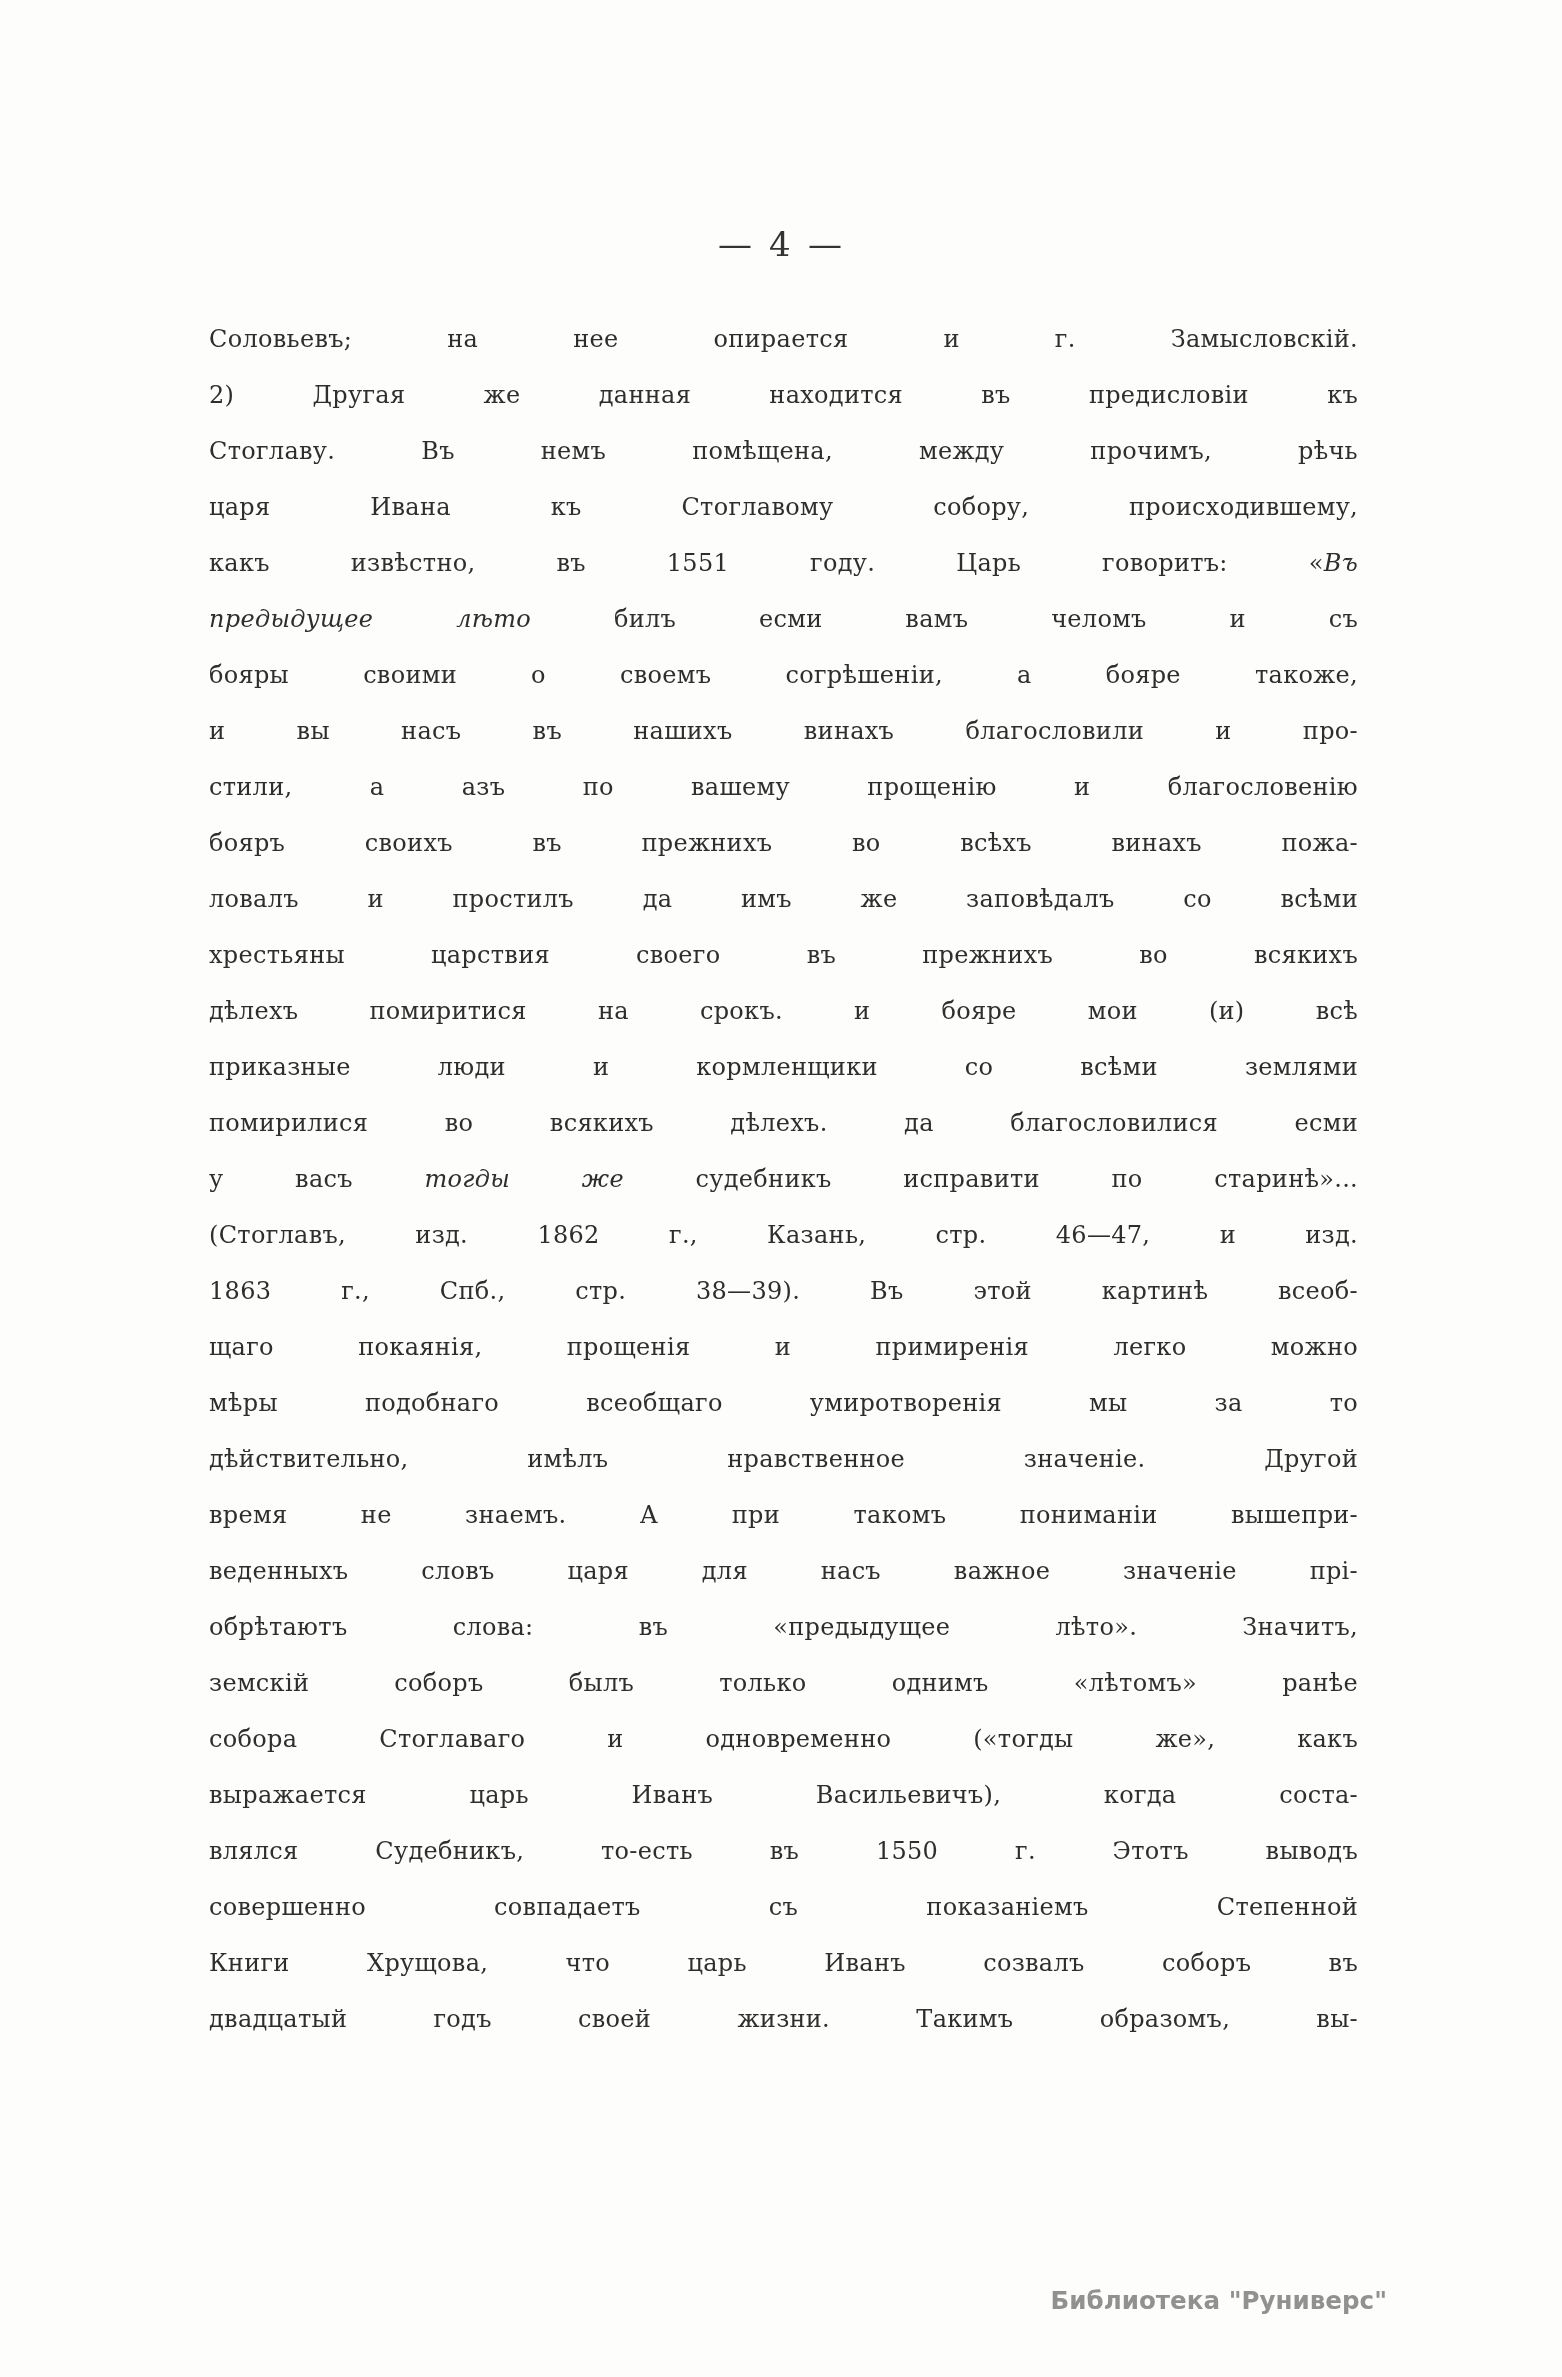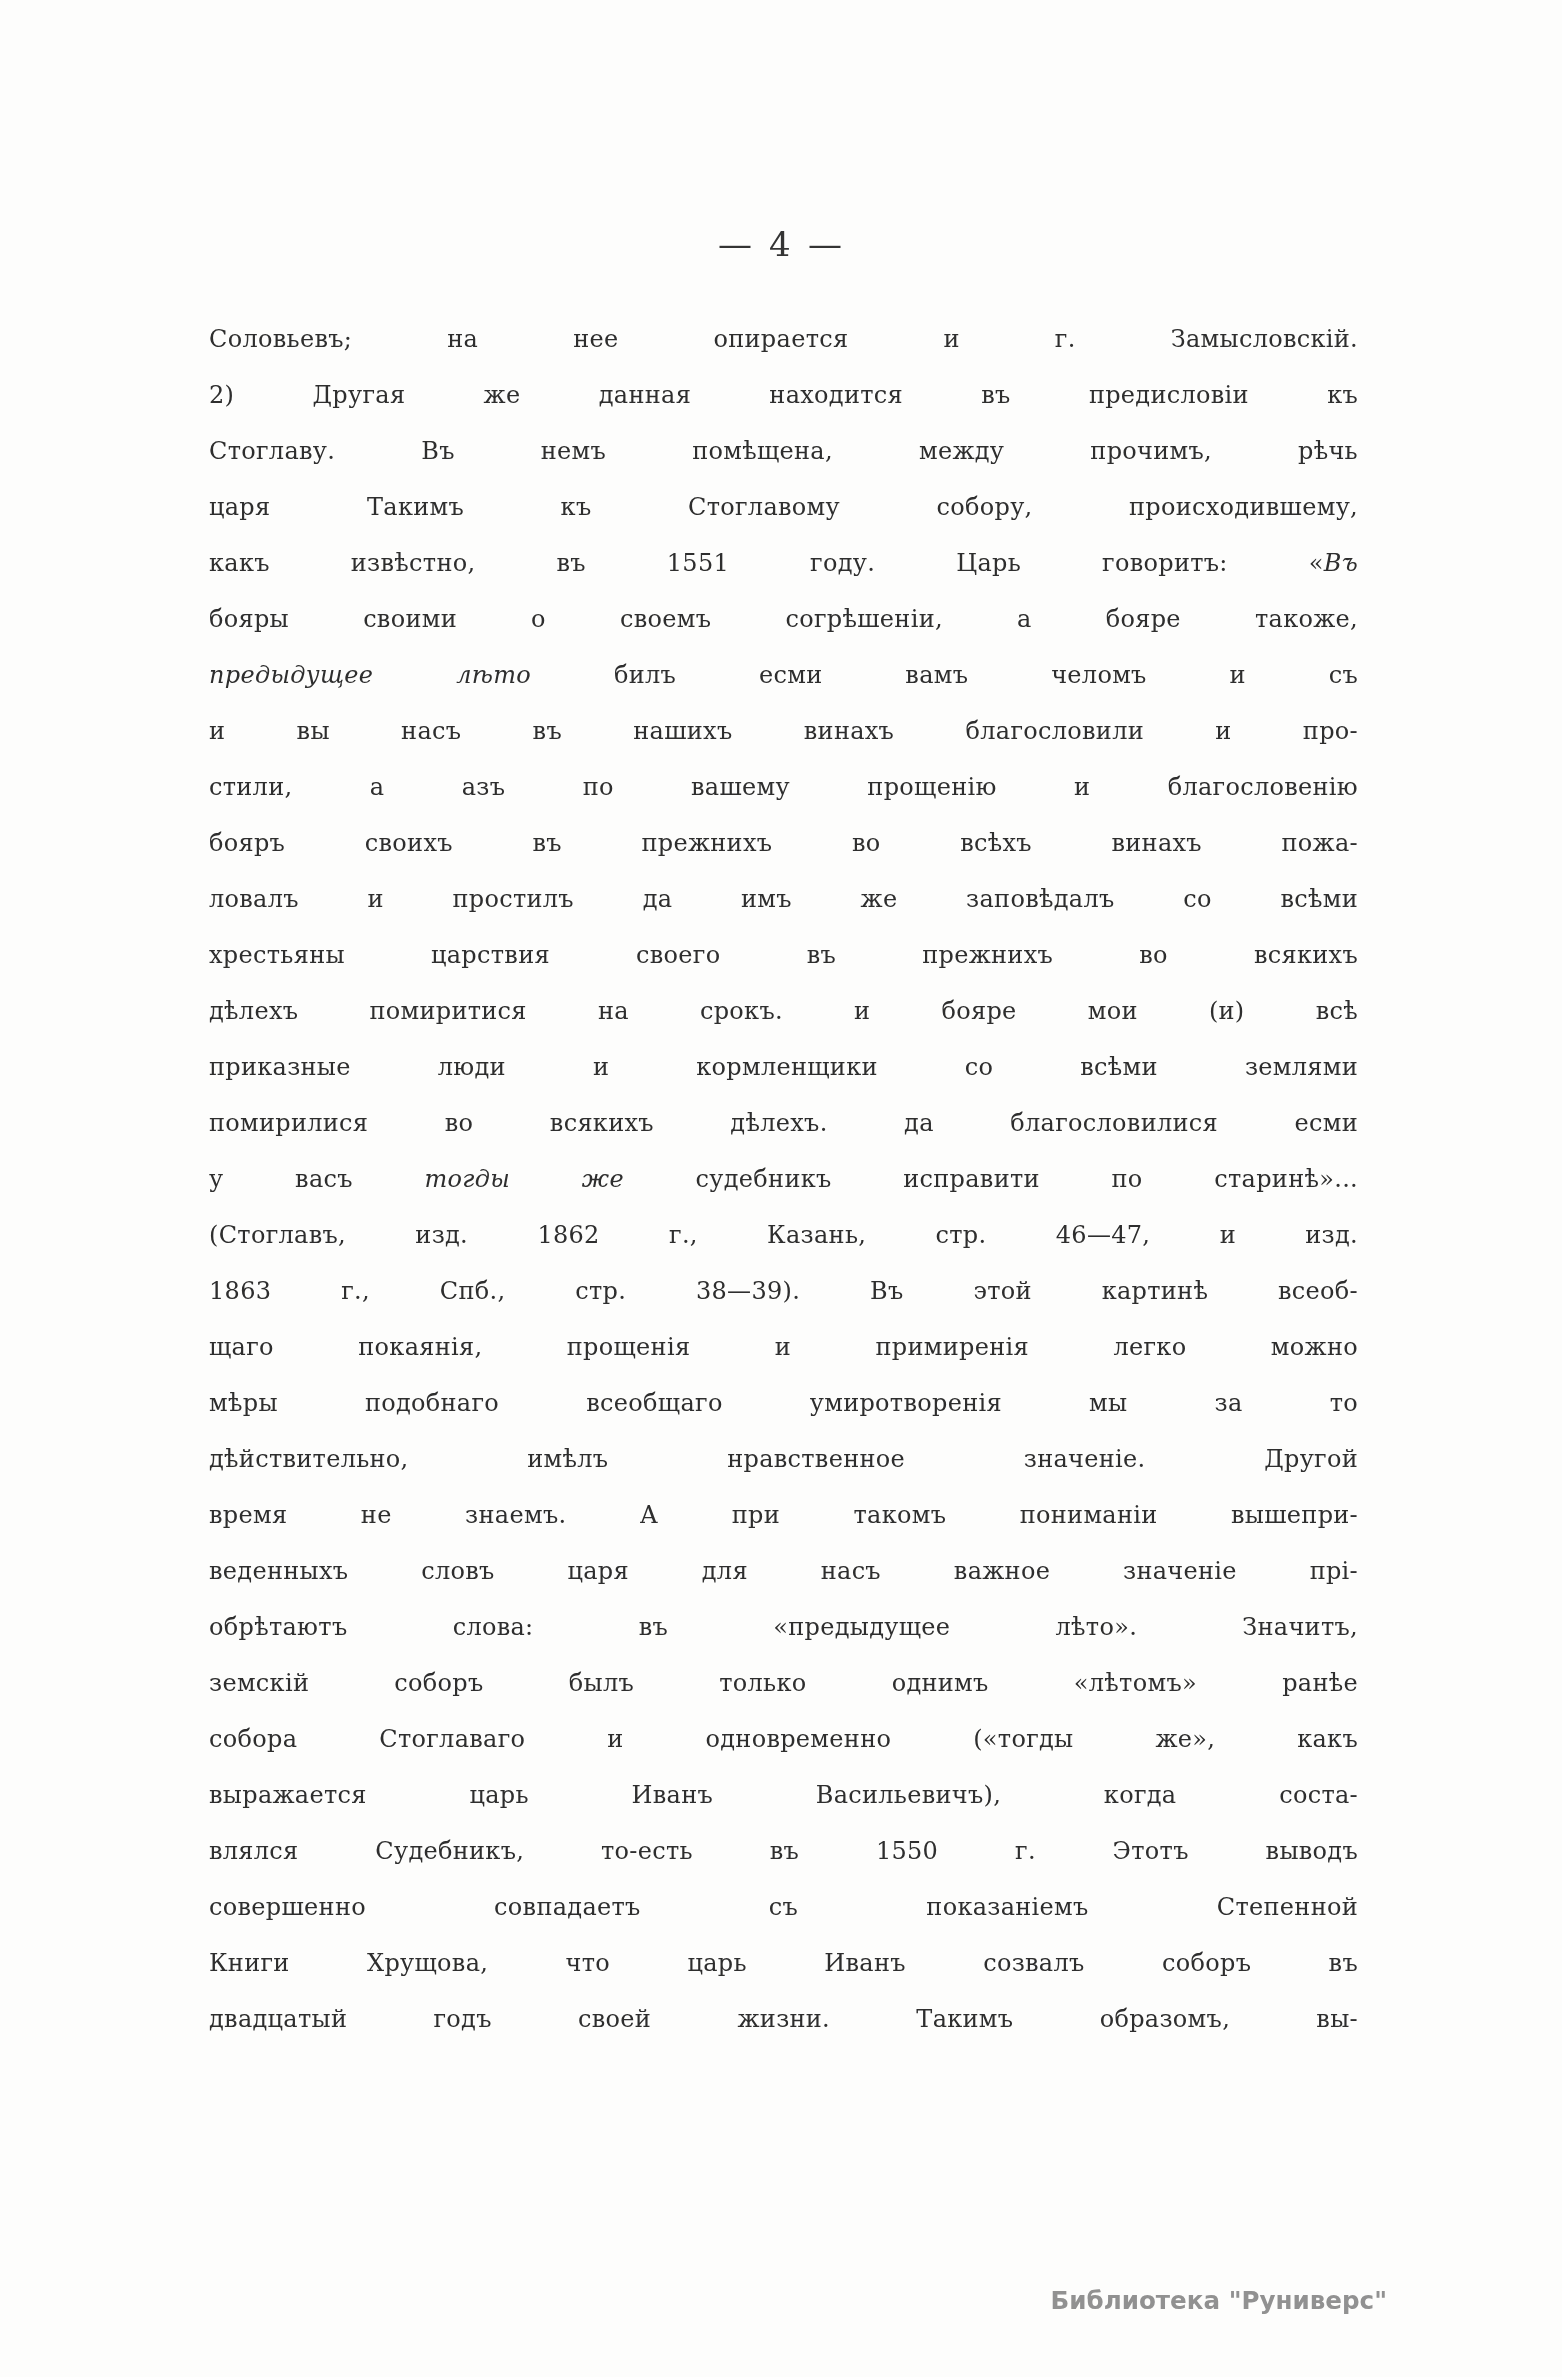--- a/index.html
+++ b/index.html
@@ -61,24 +61,24 @@
 </head>
 <body>
 
 <div class="page">
   <div class="page-number">— 4 —</div>
 
   <div class="text-block">
       <div class="line"><span>Соловьевъ; на нее опирается и г. Замысловскій.</span></div>
       <div class="line"><span>2) Другая же данная находится въ предисловіи къ</span></div>
       <div class="line"><span>Стоглаву. Въ немъ помѣщена, между прочимъ, рѣчь</span></div>
-      <div class="line"><span>царя Такимъ къ Стоглавому собору, происходившему,</span></div>
+      <div class="line"><span>царя Ивана къ Стоглавому собору, происходившему,</span></div>
       <div class="line"><span>какъ извѣстно, въ 1551 году. Царь говоритъ: «</span><span class="it">Въ</span></div>
+      <div class="line"><span class="it">предыдущее лѣто</span><span> билъ есми вамъ челомъ и съ</span></div>
       <div class="line"><span>бояры своими о своемъ согрѣшеніи, а бояре такоже,</span></div>
-      <div class="line"><span class="it">предыдущее лѣто</span><span> билъ есми вамъ челомъ и съ</span></div>
       <div class="line"><span>и вы насъ въ нашихъ винахъ благословили и про-</span></div>
       <div class="line"><span>стили, а азъ по вашему прощенію и благословенію</span></div>
       <div class="line"><span>бояръ своихъ въ прежнихъ во всѣхъ винахъ пожа-</span></div>
       <div class="line"><span>ловалъ и простилъ да имъ же заповѣдалъ со всѣми</span></div>
       <div class="line"><span>хрестьяны царствия своего въ прежнихъ во всякихъ</span></div>
       <div class="line"><span>дѣлехъ помиритися на срокъ. и бояре мои (и) всѣ</span></div>
       <div class="line"><span>приказные люди и кормленщики со всѣми землями</span></div>
       <div class="line"><span>помирилися во всякихъ дѣлехъ. да благословилися есми</span></div>
       <div class="line"><span>у васъ </span><span class="it">тогды же</span><span> судебникъ исправити по старинѣ»...</span></div>
       <div class="line"><span>(Стоглавъ, изд. 1862 г., Казань, стр. 46—47, и изд.</span></div>

